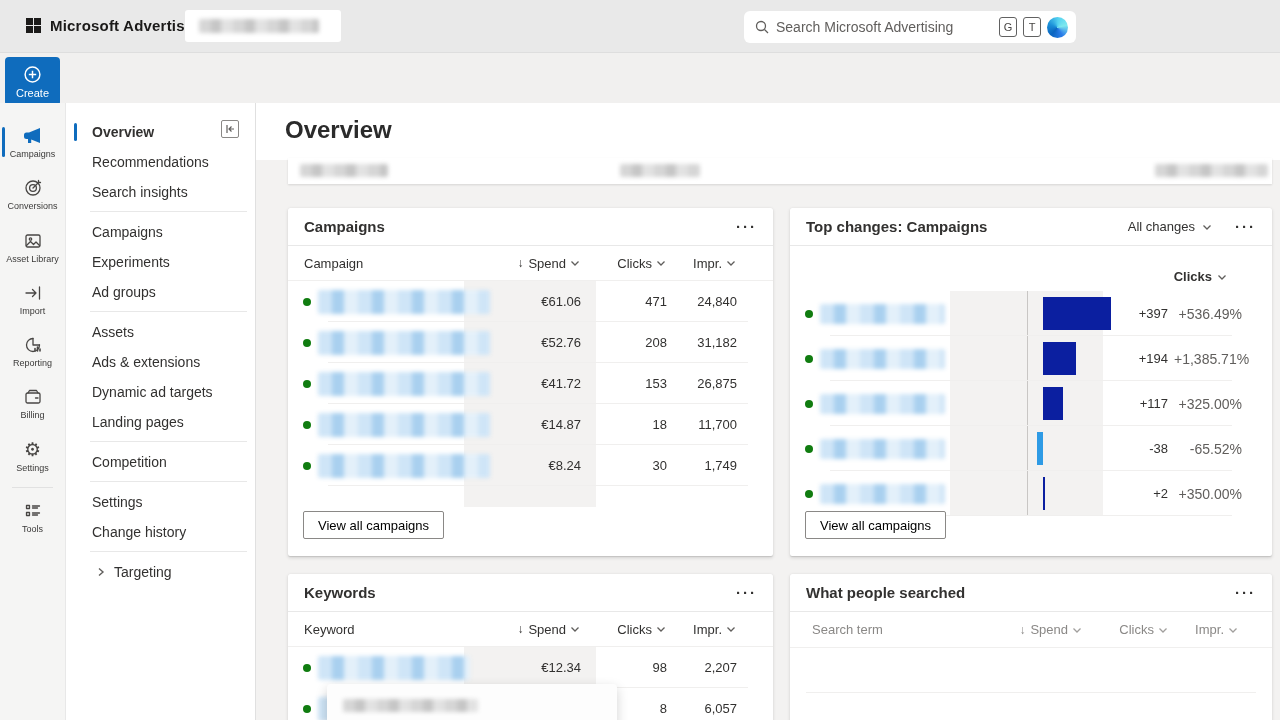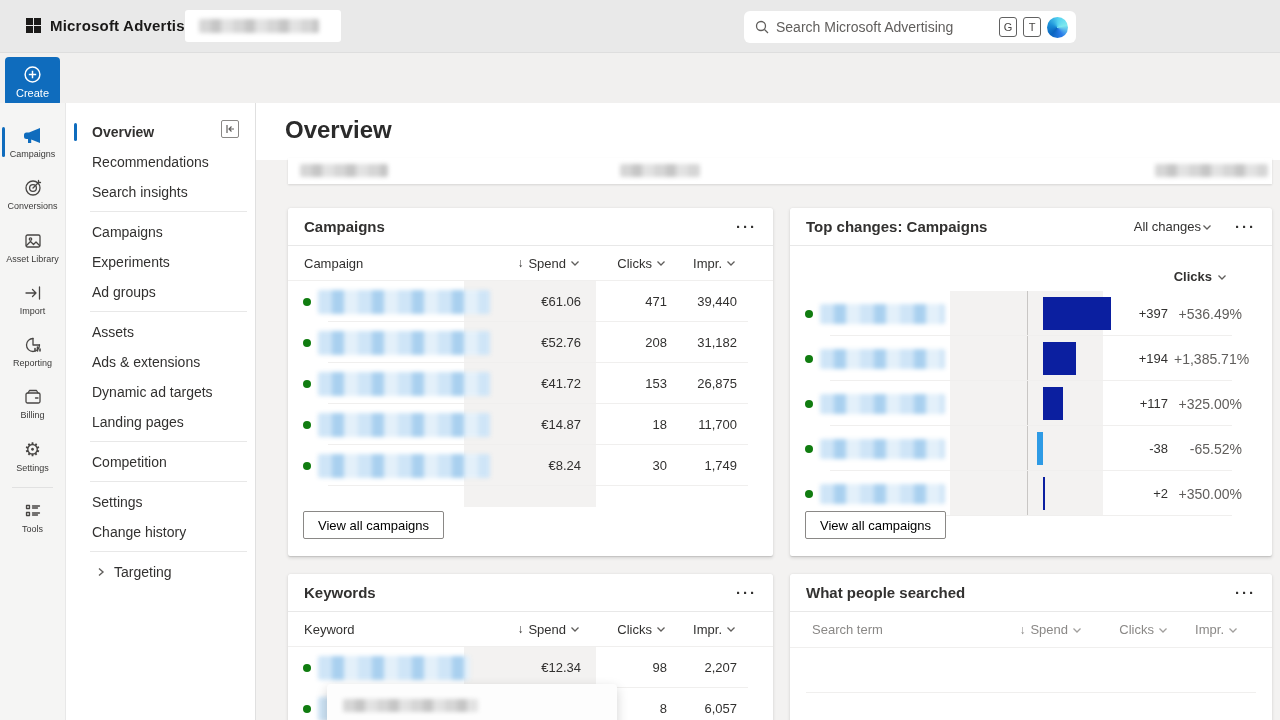--- a/index.html
+++ b/index.html
@@ -74,21 +74,21 @@
   #card-campaigns { left:288px; top:208px; width:485px; height:348px; }
   #card-topchanges { left:790px; top:208px; width:482px; height:348px; }
   #card-keywords { left:288px; top:574px; width:485px; height:220px; }
   #card-searched { left:790px; top:574px; width:482px; height:220px; }
 
   .card-header { height:38px; display:flex; align-items:center; justify-content:space-between;
                  padding:0 16px; border-bottom:1px solid #e8e8e8; }
   .card-title { font-size:15px; font-weight:700; color:#323130; }
   .menu-dots { font-size:15px; font-weight:700; letter-spacing:2px; color:#323130; cursor:pointer; }
   .hdr-right { display:flex; align-items:center; gap:22px; }
-  .filter-dd { display:flex; align-items:center; font-size:13px; color:#323130; cursor:pointer; }
+  .filter-dd { display:flex; align-items:center; gap:6px; font-size:13px; color:#323130; cursor:pointer; }
 
   .chev { width:12px; height:12px; stroke:#605e5c; fill:none; stroke-width:1.3; }
   .sort-arrow { color:#323130; font-size:12px; margin-right:2px; }
 
   .grid4 { display:grid; grid-template-columns:160px 132px 82px 70px; padding-left:16px; }
   .thead { height:35px; align-items:center; font-size:13px; color:#323130; border-bottom:1px solid #f0efee; }
   .th { display:flex; align-items:center; }
   .th.right { justify-content:flex-end; gap:3px; }
   .th.pr15 { padding-right:15px; } .th.pr11 { padding-right:11px; }
   .muted-head .th, .muted-head .sort-arrow { color:#8a8886; }
@@ -333,21 +333,21 @@
     </span>
   </div>
   <div class="spend-band" style="top:73px;height:226px;"></div>
   <div id="campaign-rows">
   <div class="t-row">
     <span class="dot"></span>
     <span class="chip blur-blue" style="width: 172px;"></span>
     <span></span>
     <span class="cell pr15 v-spend">€61.06</span>
     <span class="cell pr11 v-clicks">471</span>
-    <span class="cell pr11 v-impr">39,440</span>
+    <span class="cell pr11 v-impr">24,840</span>
   </div>
 
   <div class="t-row">
     <span class="dot"></span>
     <span class="chip blur-blue" style="width: 172px;"></span>
     <span></span>
     <span class="cell pr15 v-spend">€52.76</span>
     <span class="cell pr11 v-clicks">208</span>
     <span class="cell pr11 v-impr">31,182</span>
   </div>

